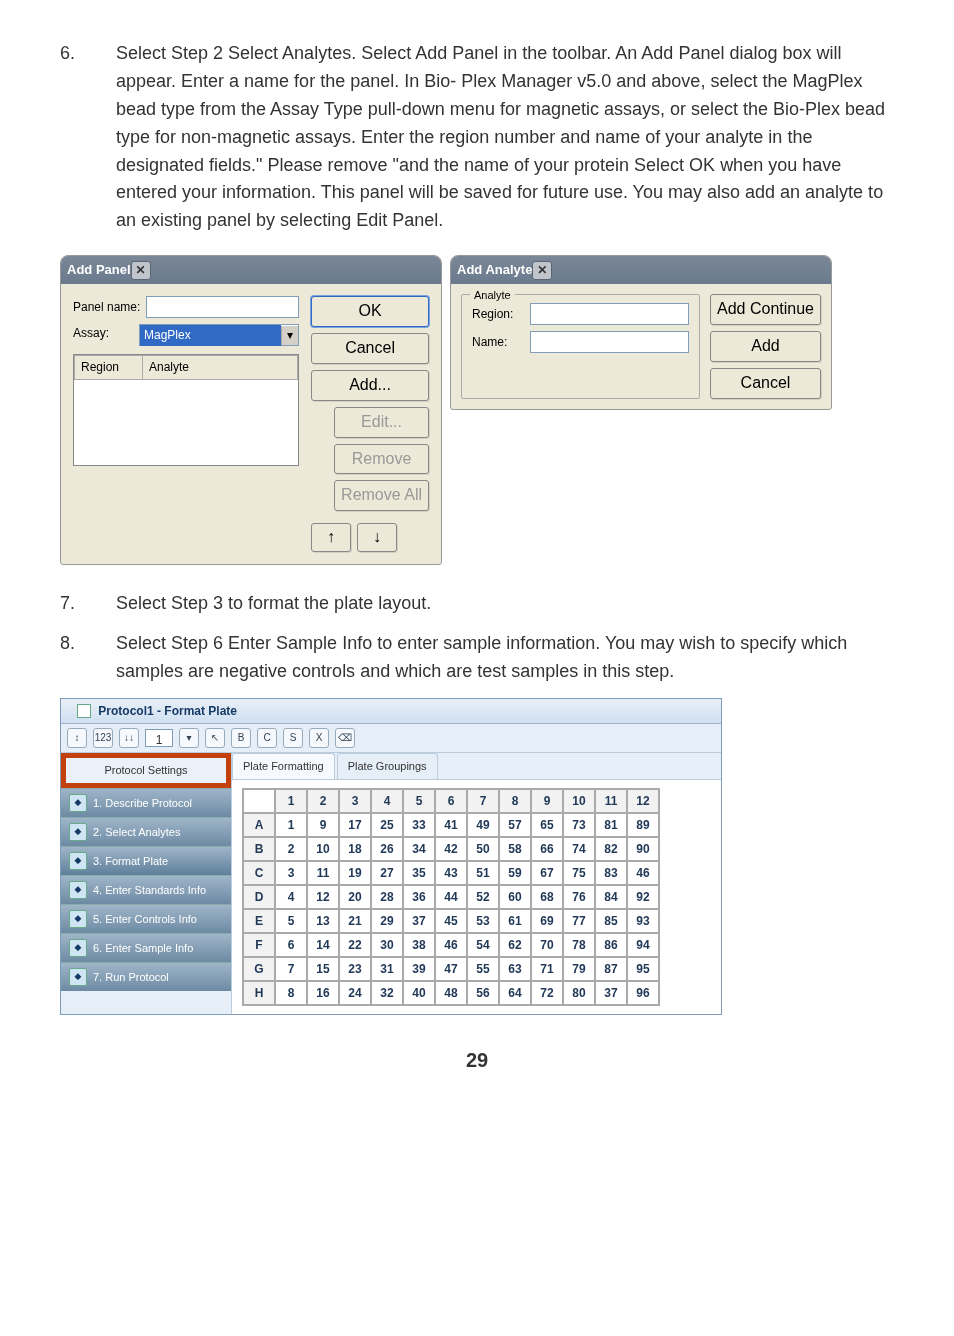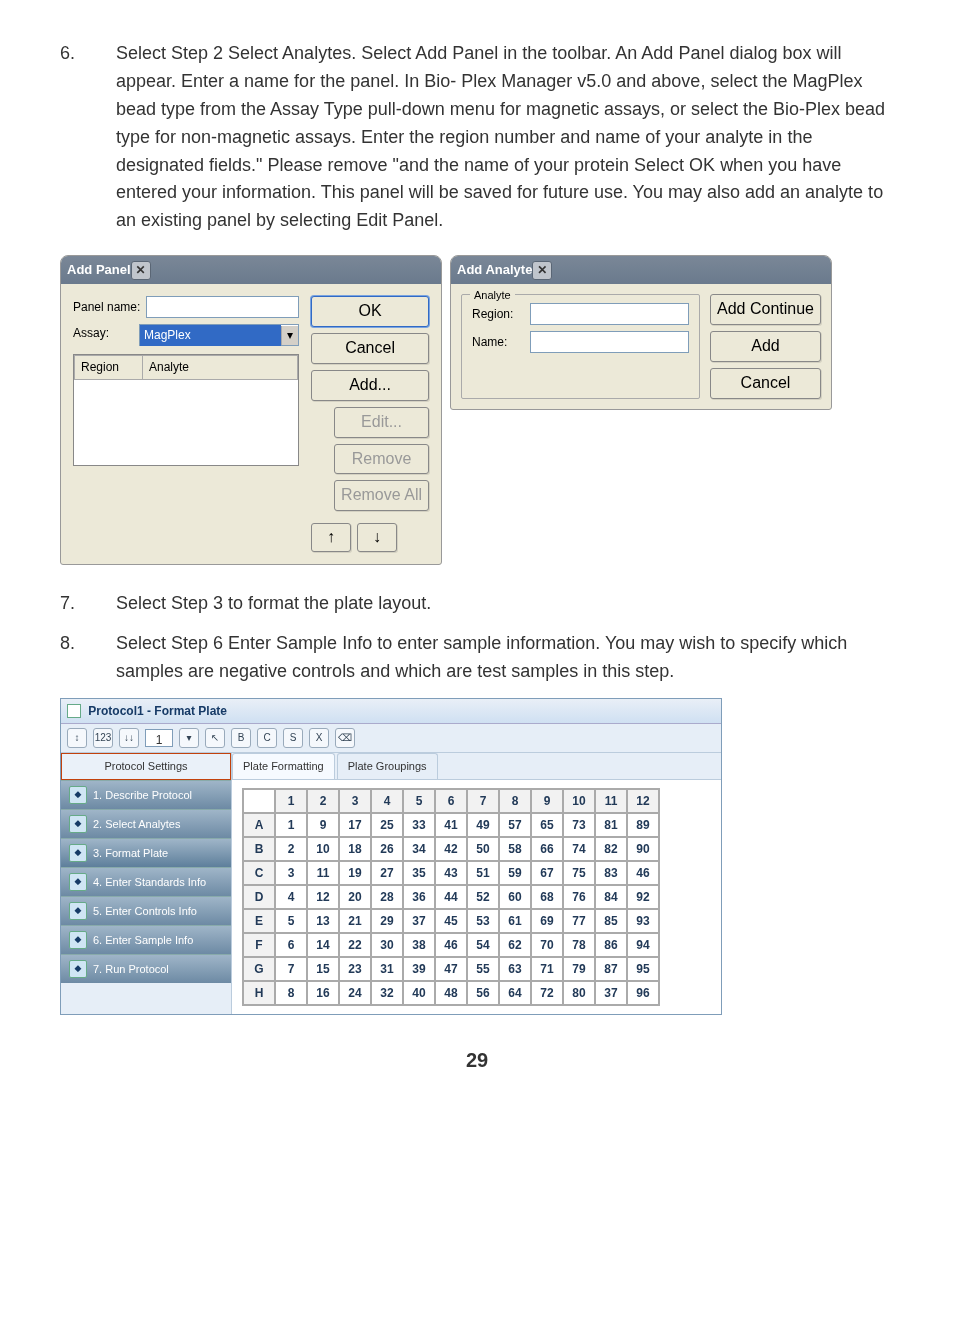--- a/index.html
+++ b/index.html
@@ -154,37 +154,37 @@
   .fp {
     border: 1px solid #7f9db9;
     font-family: Tahoma, Arial, sans-serif;
     font-size: 12px;
     width: 660px;
     margin-top: 6px;
     background: #d6e4f2;
   }
   .fp-title {
     background: linear-gradient(#e9eff7,#cfe0f2);
-    padding: 3px 6px;
+    padding: 3px 16px;
     font-weight: bold;
     color: #163a66;
     border-bottom: 1px solid #aac;
     font-size: 12px;
   }
   .fp-toolbar {
     display:flex;align-items:center;gap:6px;padding:4px 6px;background:#e6eef7;border-bottom:1px solid #bcd;
   }
   .tbicon {
     width:18px;height:18px;border:1px solid #9ab;border-radius:3px;background:#f5f8fc;display:flex;align-items:center;justify-content:center;font-size:10px;color:#345;
   }
   .fp-body { display:flex; }
   .fp-left { width:170px; background:#e6eef7; border-right:1px solid #bcd; }
   .protocol-caption {
     background:#eaf1f9;
-    border:1px solid #c2410c;
+    border:5px solid #c2410c;
     padding:4px 6px;
     font-size:11px;
     text-align:center;
     color:#333;
   }
   .step {
     display:flex;align-items:center;gap:6px;
     padding:5px 8px;
     color:#fff;
     background:linear-gradient(#9fb5c8,#6d8aa4);

